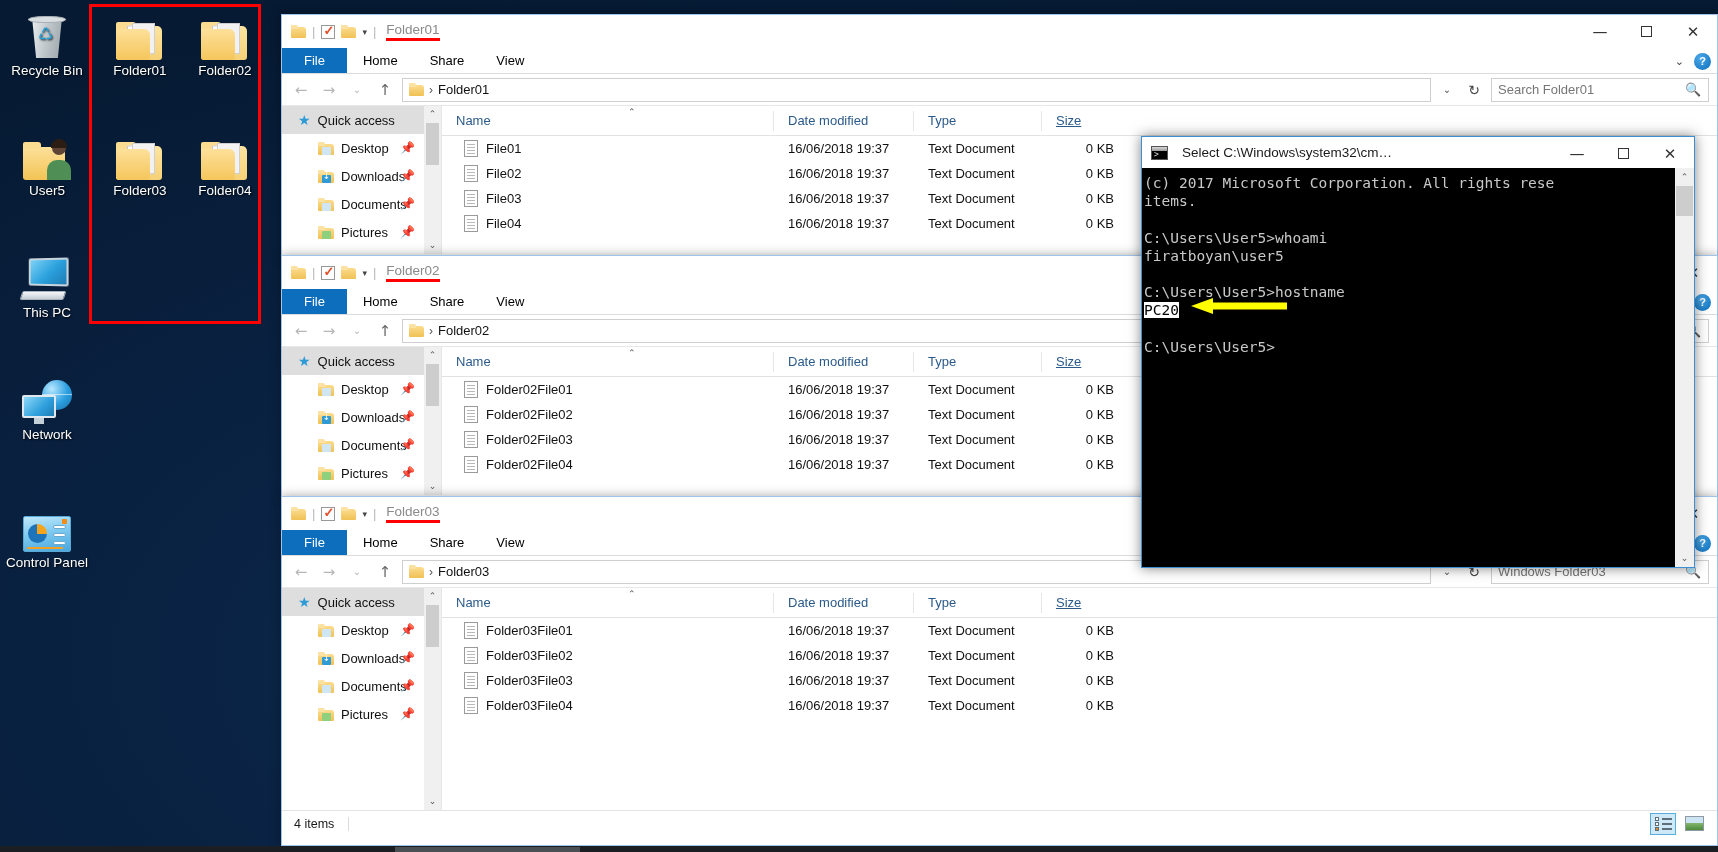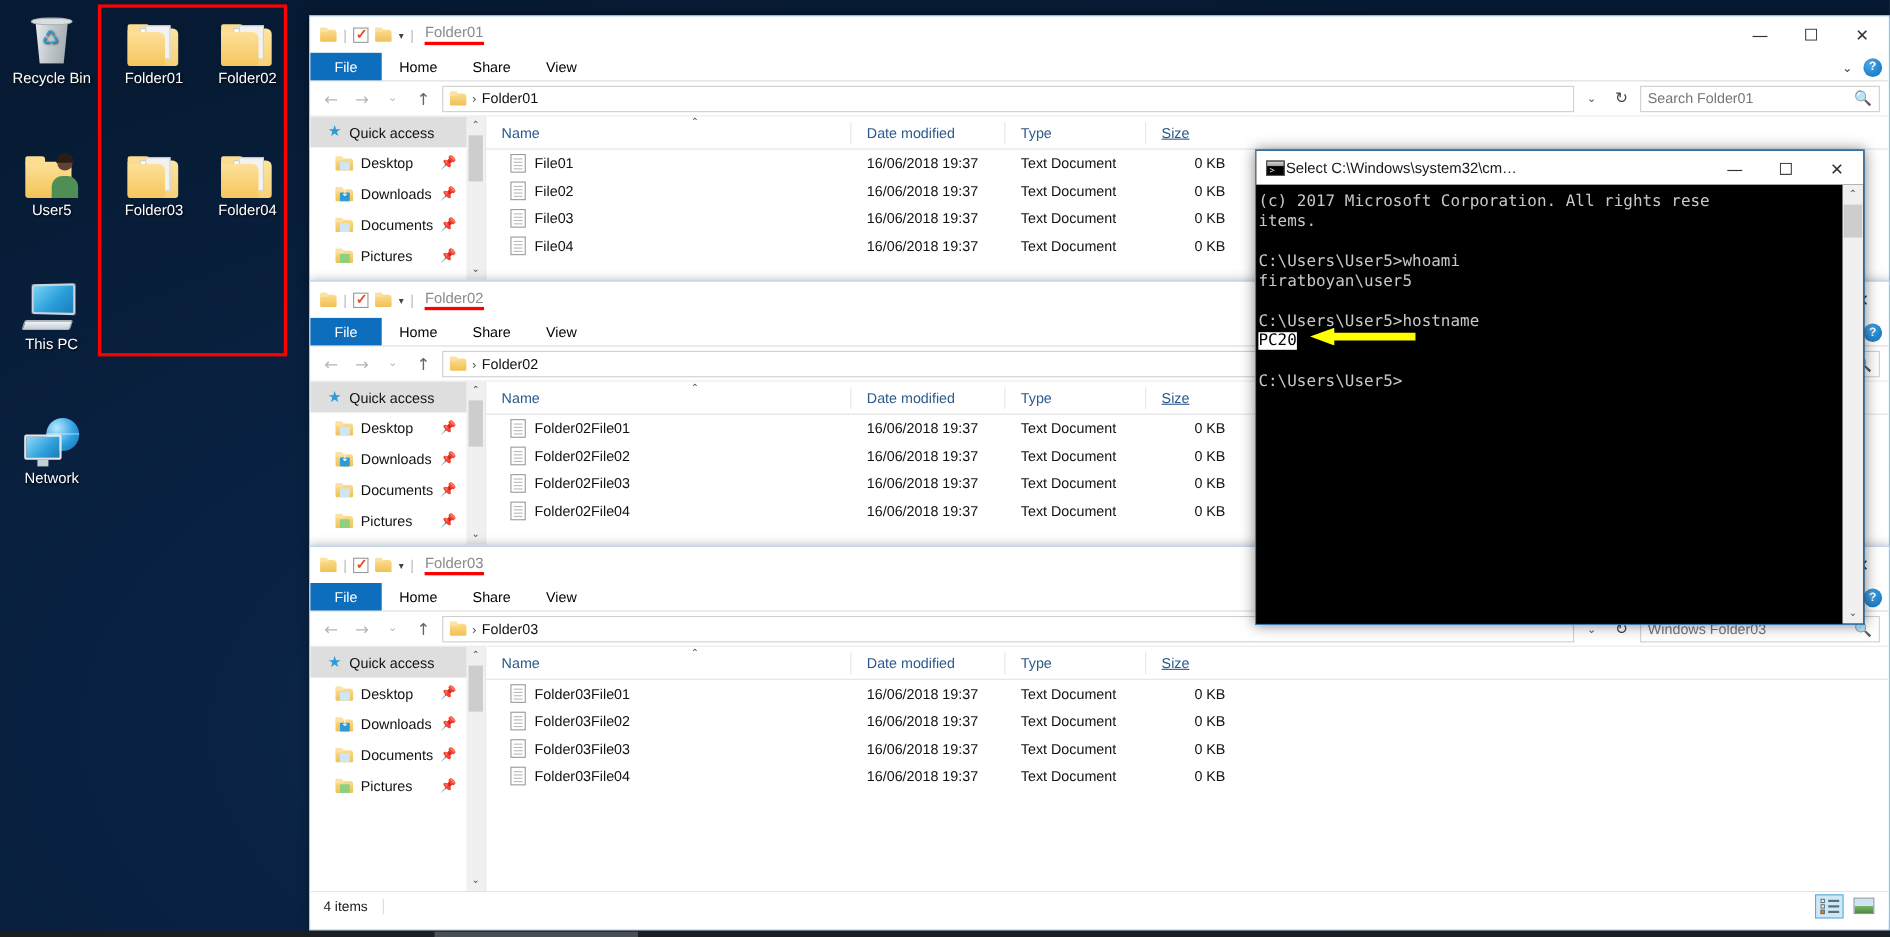--- a/index.html
+++ b/index.html
@@ -237,21 +237,21 @@
     position: absolute; right: 0; top: 0; width: 17px; bottom: 0; background: #f0f0f0;
     display: flex; flex-direction: column; justify-content: space-between; align-items: center;
   }
   .nav-scroll .arw { font-size: 9px; color: #555; height: 17px; line-height: 17px; font-family: "DejaVu Sans", sans-serif; }
   .nav-scroll .thumb { position: absolute; top: 17px; left: 2px; width: 13px; height: 42px; background: #cdcdcd; }
   .nav-item {
     height: 28px; display: flex; align-items: center; gap: 7px;
     padding-left: 10px; font-size: 13px; color: #111; position: relative;
   }
   .nav-item.qa { background: #dedede; padding-left: 16px; }
-  .nav-item.indent { padding-left: 23px; }
+  .nav-item.indent { padding-left: 36px; }
   .nav-item .pin { position: absolute; right: 26px; color: #9a9a9a; font-size: 12px; font-family: "DejaVu Sans", sans-serif; }
   .star-ico { color: #2e9bd6; font-size: 14px; font-family: "DejaVu Sans", sans-serif; }
   .mini-folder3 { width: 16px; height: 13px; position: relative; flex: none; }
   .mini-folder3::before {
     content: ""; position: absolute; left: 0; bottom: 0; width: 16px; height: 11px;
     background: linear-gradient(180deg,#fcdc8e,#f0c155); border-radius: 1px 3px 1px 1px;
   }
   .mini-folder3::after {
     content: ""; position: absolute; left: 0; top: 0; width: 7px; height: 4px; background: #fbe2a3; border-radius: 1px 2px 0 0;
   }
@@ -333,21 +333,21 @@
     width: 17px; height: 14px; background: #000; border: 1px solid #555; position: relative; flex: none;
   }
   .cmd-ico::before {
     content: ""; position: absolute; left: 0; top: 0; right: 0; height: 4px;
     background: linear-gradient(180deg,#d8d8d8,#9a9a9a);
   }
   .cmd-ico::after {
     content: ">"; position: absolute; left: 2px; top: 3px; color: #ddd; font-size: 8px; line-height: 9px;
     font-family: "DejaVu Sans Mono", monospace;
   }
-  #cmd-title { margin-left: 1px; font-size: 13.5px; color: #1a1a1a; }
+  #cmd-title { margin-left: 14px; font-size: 13.5px; color: #1a1a1a; }
   #cmd-console {
     background: #000; color: #c8c8c8;
     font-family: "DejaVu Sans Mono", monospace;
     font-size: 14.5px; line-height: 18.2px;
     padding: 6px 0 0 2px; white-space: pre;
     height: 401px; overflow: hidden; position: relative;
   }
   #cmd-console .selected { background: #fff; color: #000; }
   #cmd-scroll {
     position: absolute; right: 0; top: 31px; width: 19px; bottom: 0; background: #f0f0f0;
@@ -468,20 +468,34 @@
       <div class="net-ico">
           <div class="globe"></div>
           <div class="gline"></div>
           <div class="stand"></div>
           <div class="mon2"></div>
         </div>
     </div>
     <span class="desk-label">Network</span>
   </div>
 
+  <div class="desk-icon" style="left:0px; top:500px; width:94px;">
+    <div class="glyph">
+      <div class="cp-ico">
+          <div class="panel"></div>
+          <div class="pie"></div>
+          <div class="bar b1"></div>
+          <div class="bar b2"></div>
+          <div class="bar b3"></div>
+          <div class="dot"></div>
+          <div class="uline"></div>
+        </div>
+    </div>
+    <span class="desk-label">Control Panel</span>
+  </div>
 
   <div id="folder-selection-box"></div>
 </div>
 
 <div class="explorer" id="win-folder01" style="left:281px; top:14px; width:1437px; height:245px;">
 
   <div class="titlebar">
     <div class="qat">
       <span class="mini-folder"></span>
       <span class="sep">|</span>

